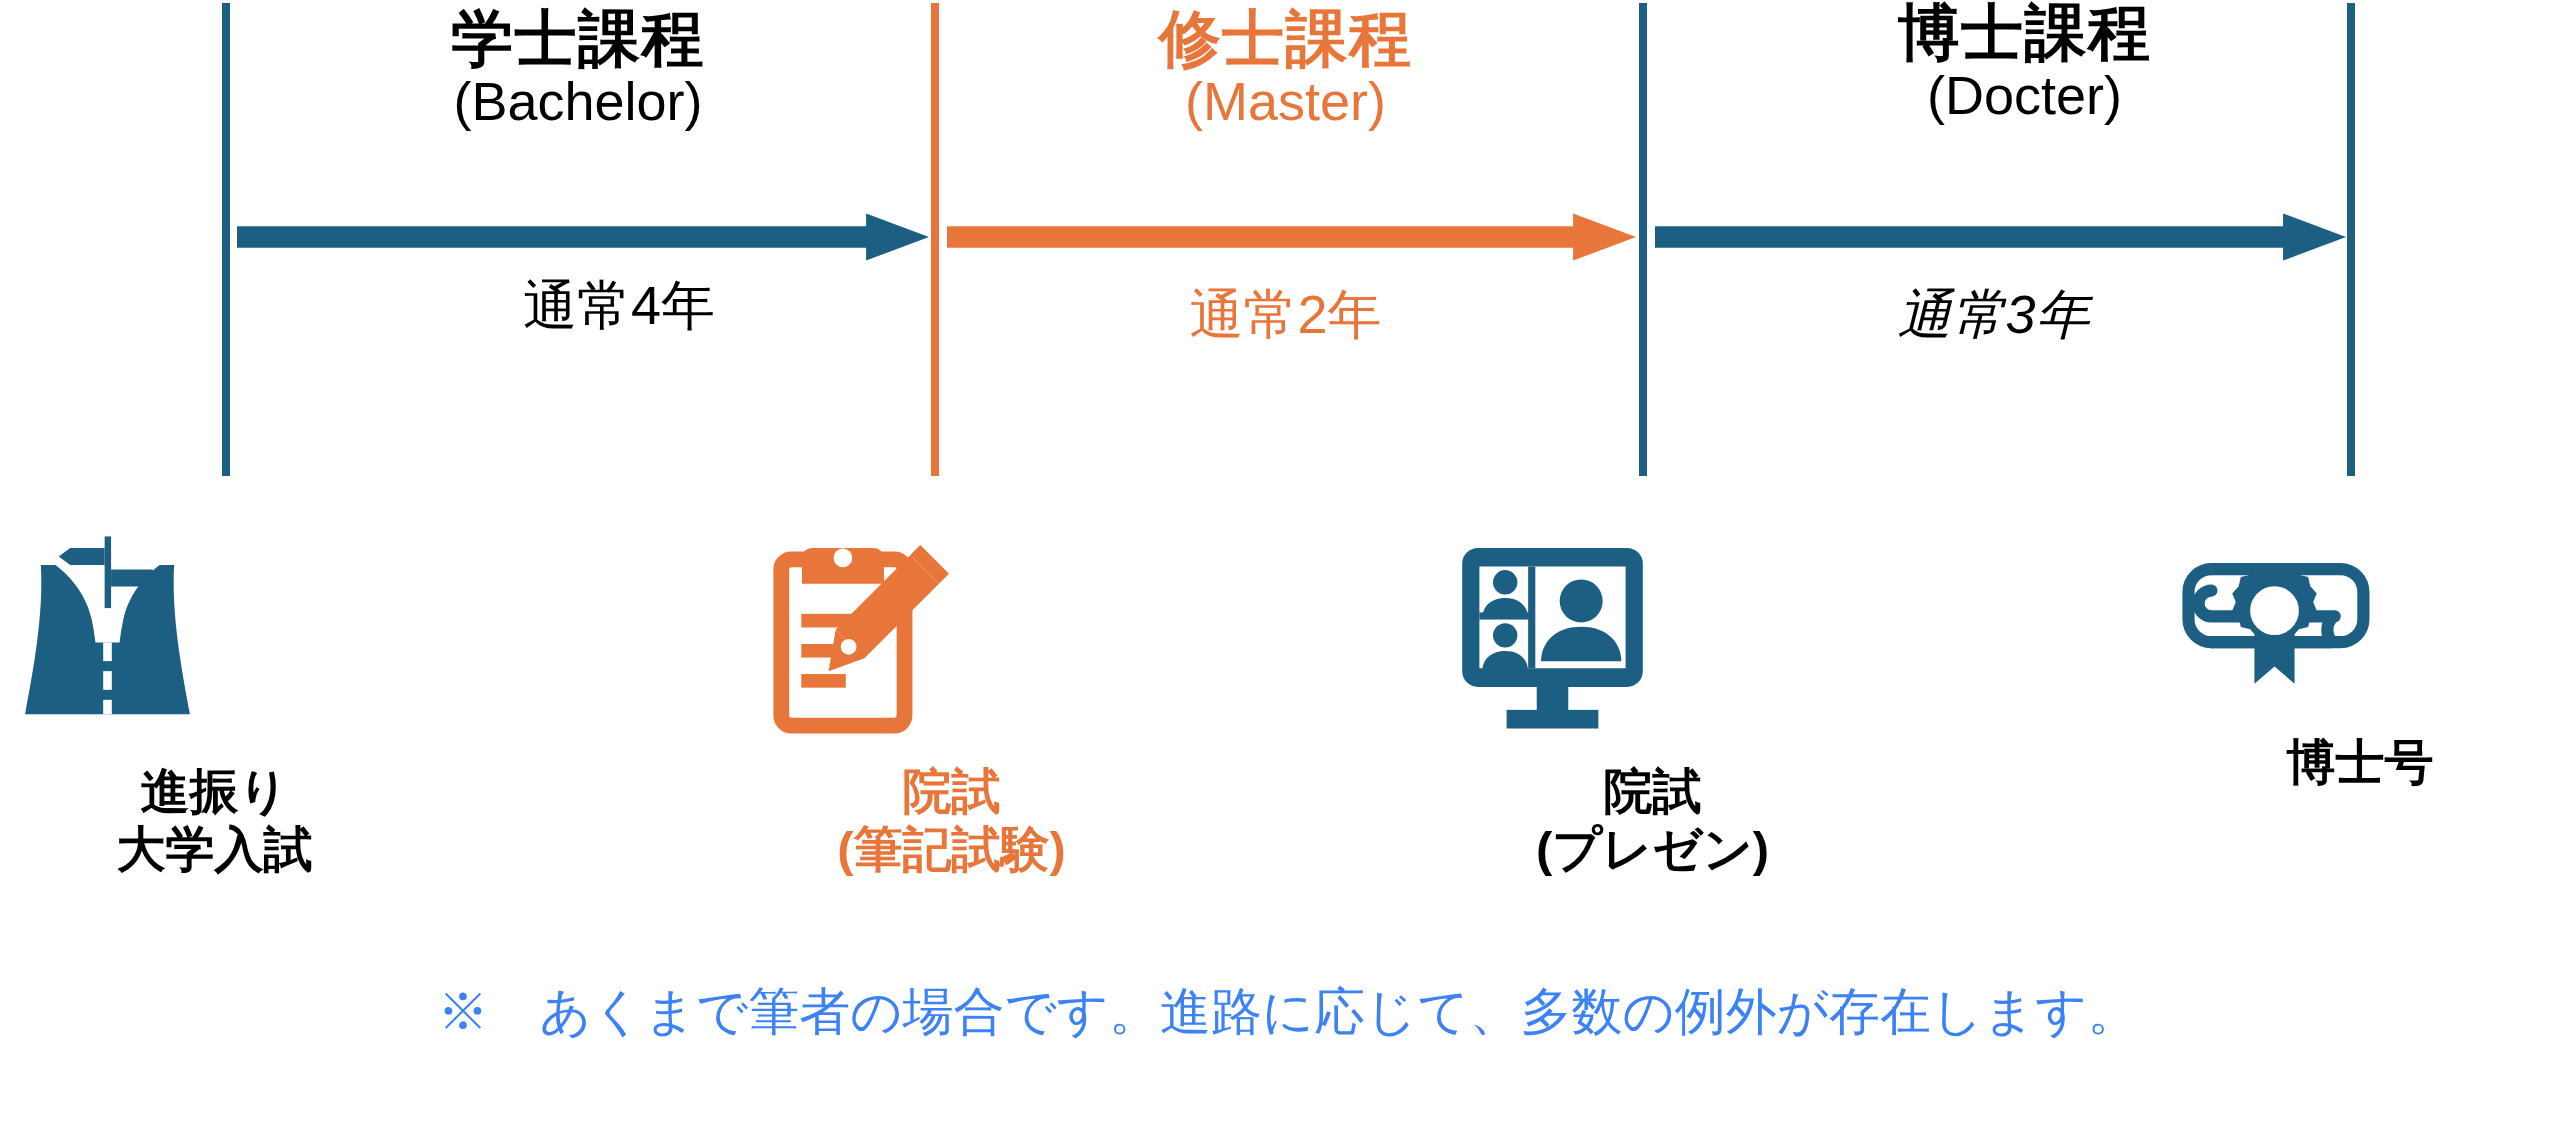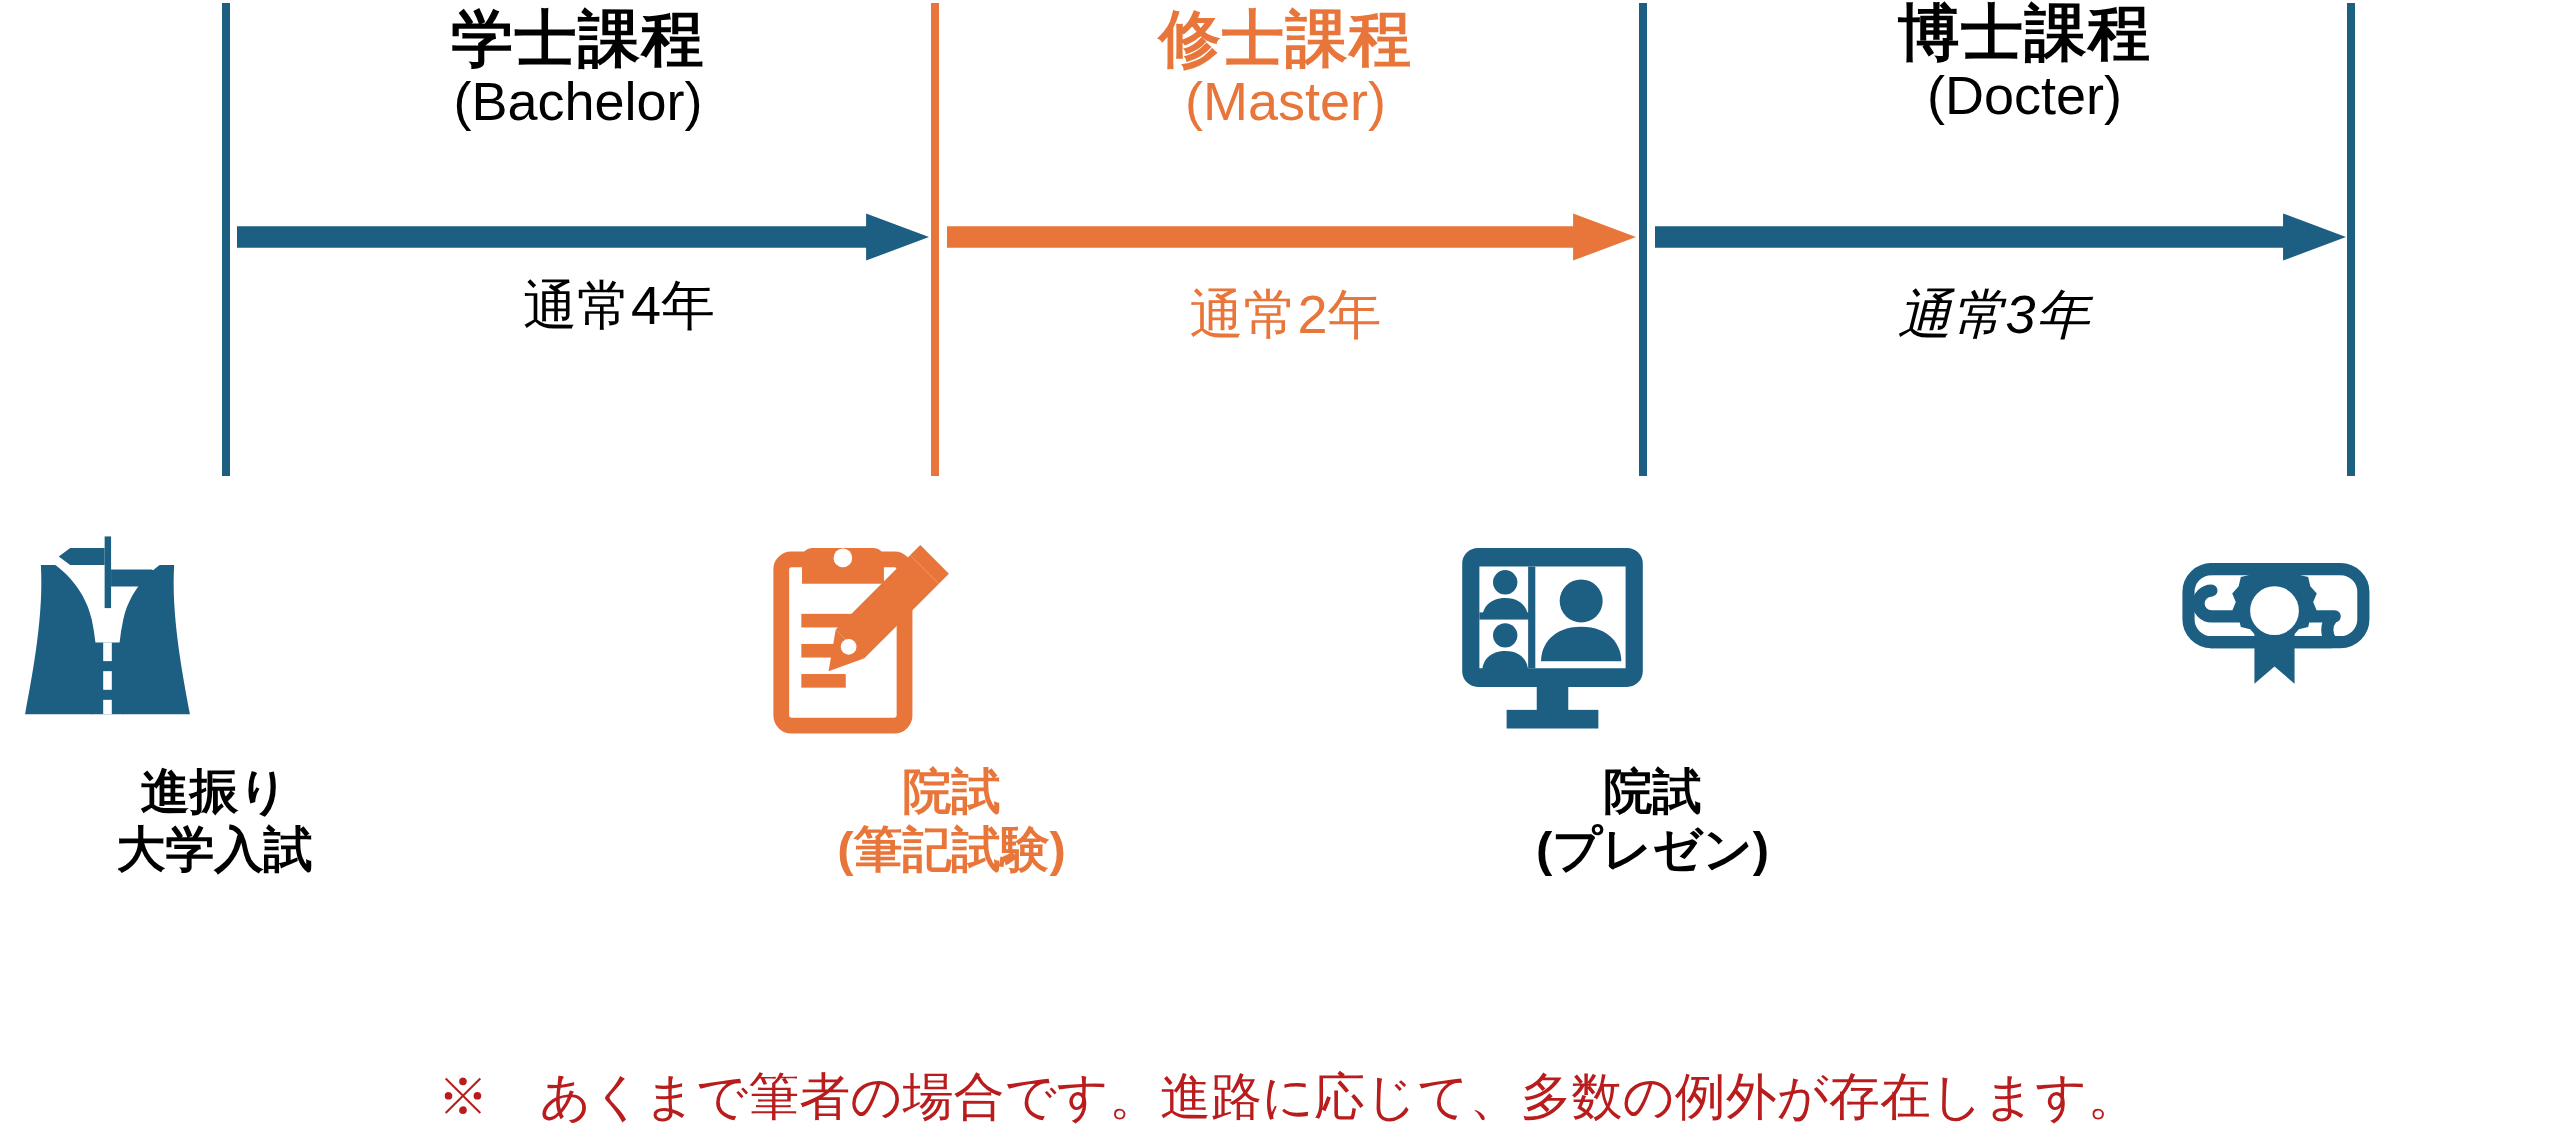--- a/index.html
+++ b/index.html
@@ -89,26 +89,26 @@
     line-height: 1.18;
     white-space: nowrap;
   }
   .node.black .node-label { color: #000000; }
   .node.orange .node-label { color: #E8763A; }
 
   
   .footnote {
     position: absolute;
     left: 0;
-    top: 1067px;
+    top: 982px;
     width: 2576px;
     text-align: center;
     font-size: 51px;
     line-height: 1.2;
-    color: #b91c1c;
+    color: #3b82f6;
     font-family: "Liberation Serif", "DejaVu Serif", serif;
     white-space: nowrap;
   }
 </style>
 </head>
 <body>
 
 <div class="stage">
 
   <div class="vrule blue" style="left:222px;"></div>
@@ -272,18 +272,21 @@
           <path d="M122,96 h56 v92 l-28,-24 l-28,24 z"></path>
         </g>
         <g fill="#1D5F83">
 
           <path d="M150,24 l12,5 l13,-3 l9,10 l13,3 l3,13 l9,10 l-5,12 l5,12 l-9,10 l-3,13 l-13,3 l-9,10 l-13,-3 l-12,5
                    l-12,-5 l-13,3 l-9,-10 l-13,-3 l-3,-13 l-9,-10 l5,-12 l-5,-12 l9,-10 l3,-13 l13,-3 l9,-10 l13,3 z"></path>
         </g>
         <circle cx="150" cy="86" r="34" fill="#ffffff"></circle>
       </svg>
     </span>
+    <div class="node-label">
+      <div>博士号</div>
+    </div>
   </div>
 
   <div class="footnote">※　あくまで筆者の場合です。進路に応じて、多数の例外が存在します。</div>
 
 </div>
 
 
 </body></html>

